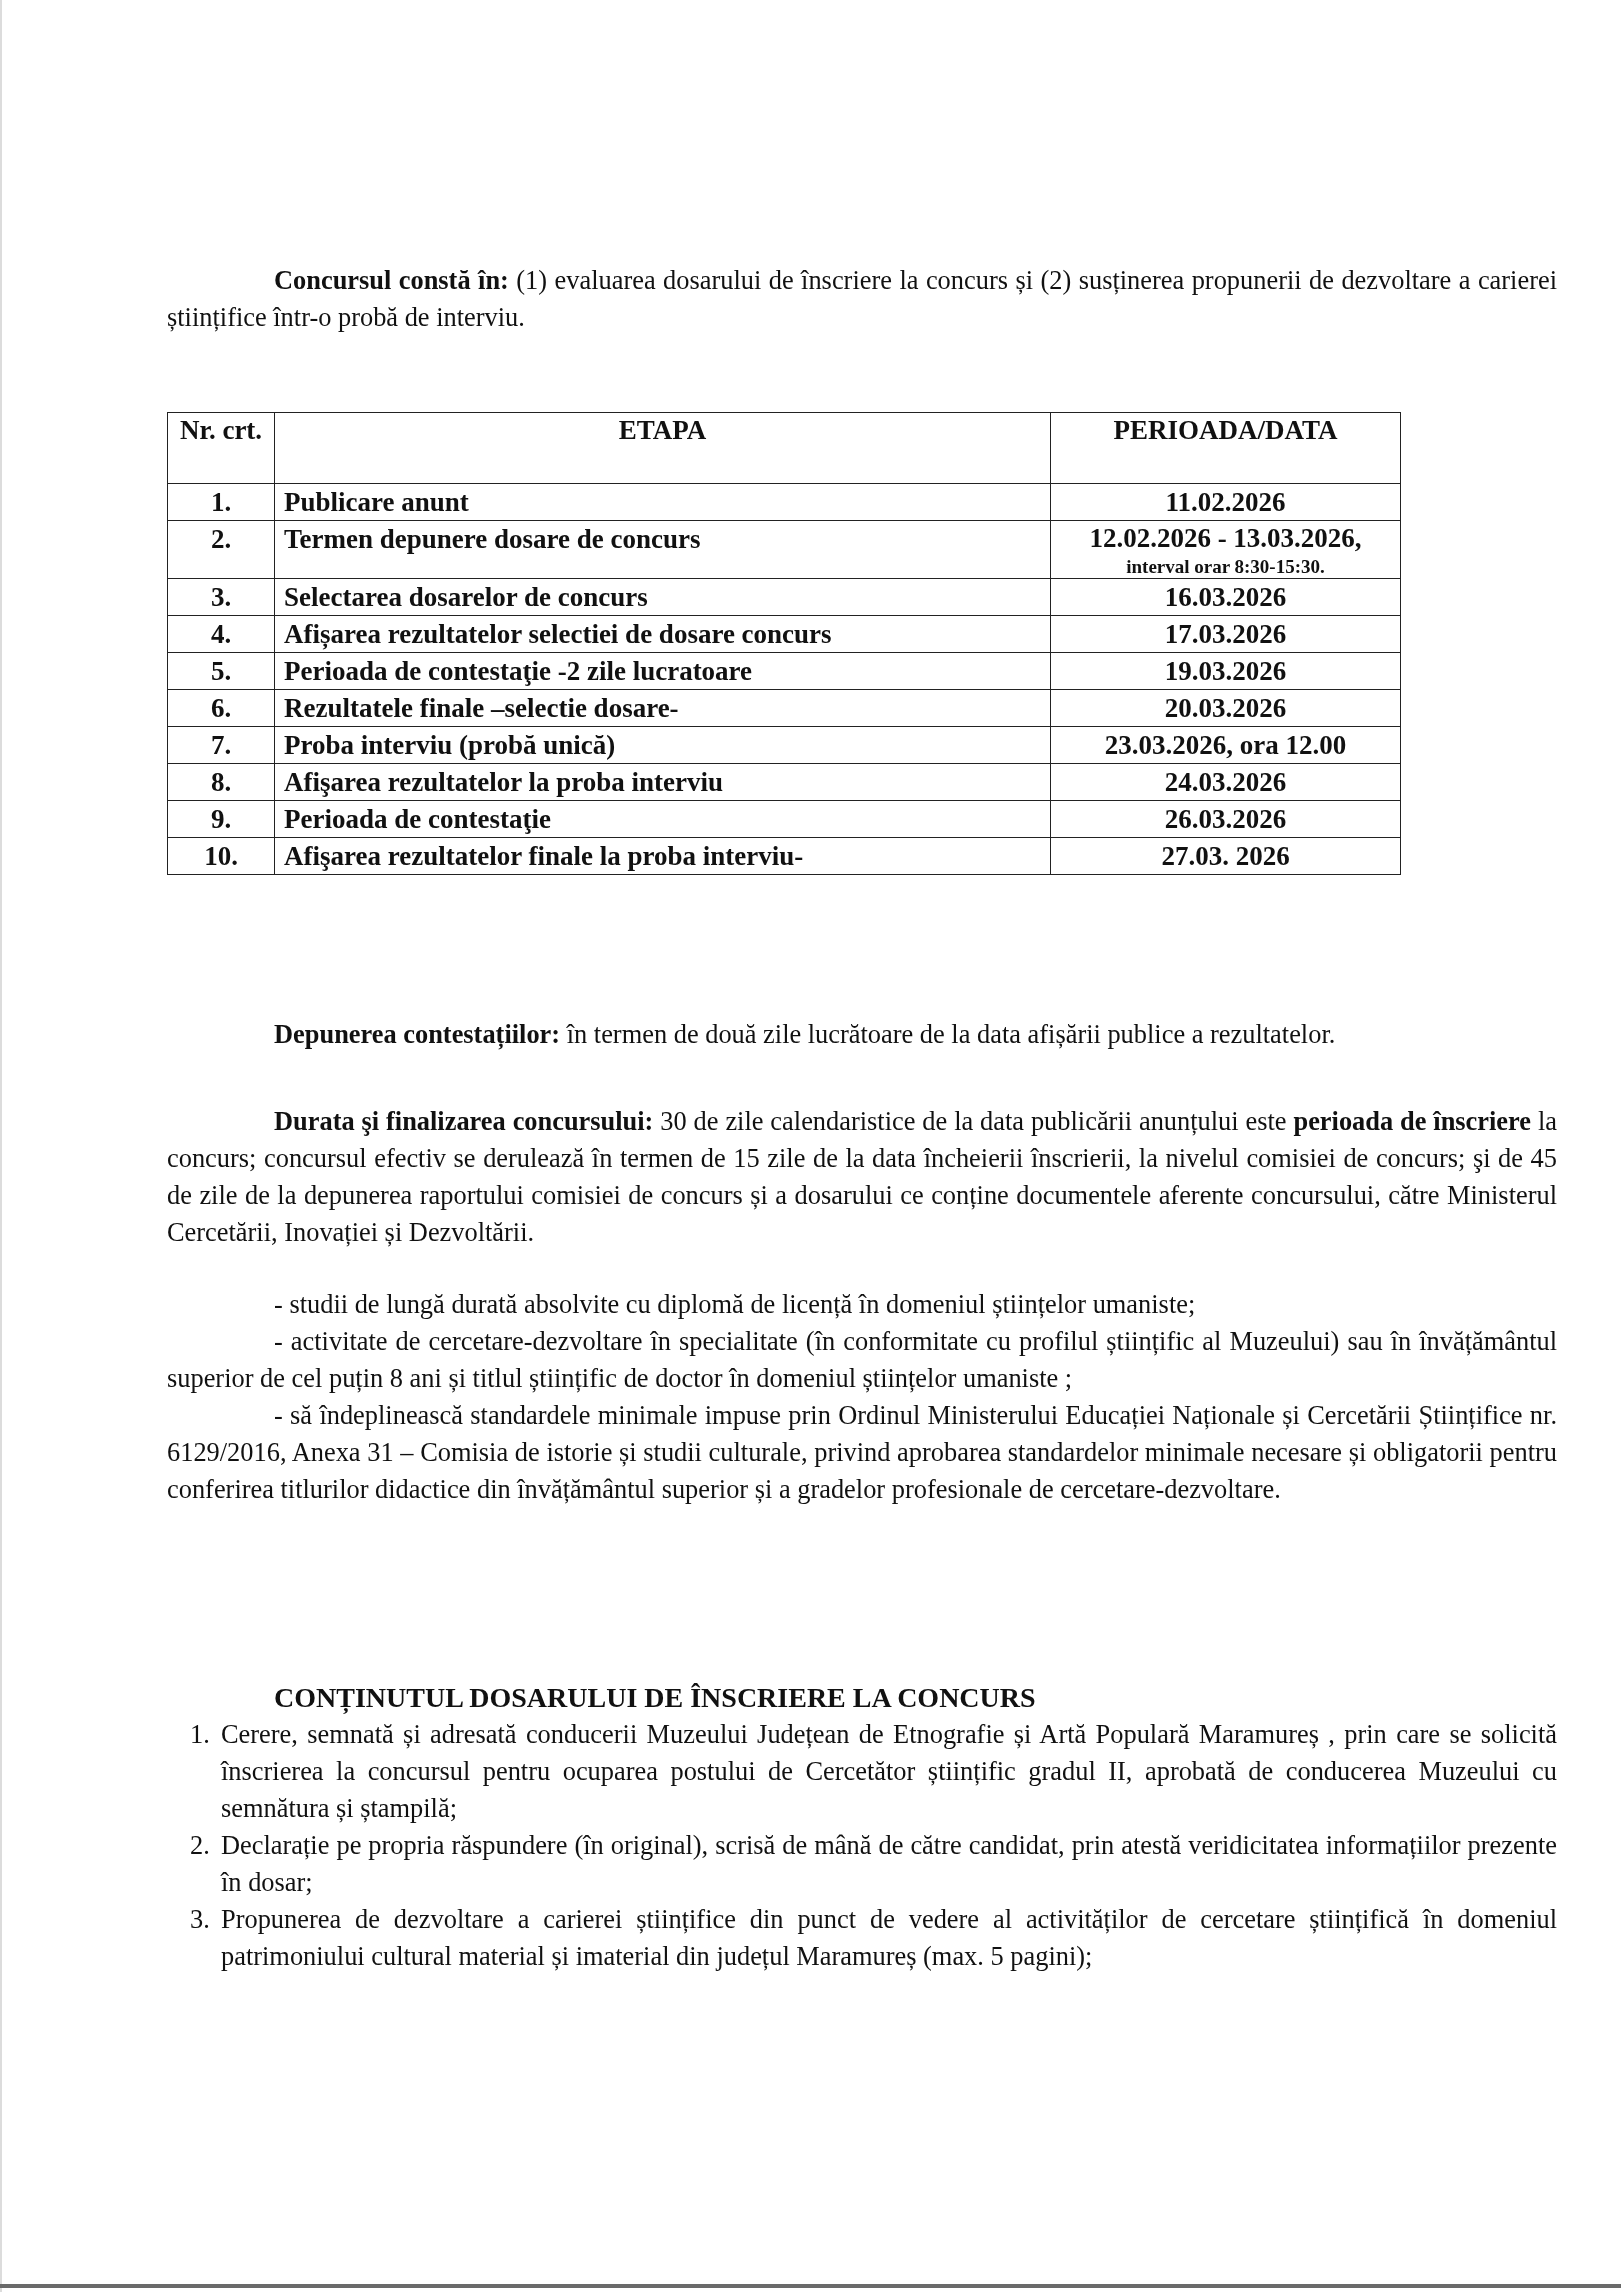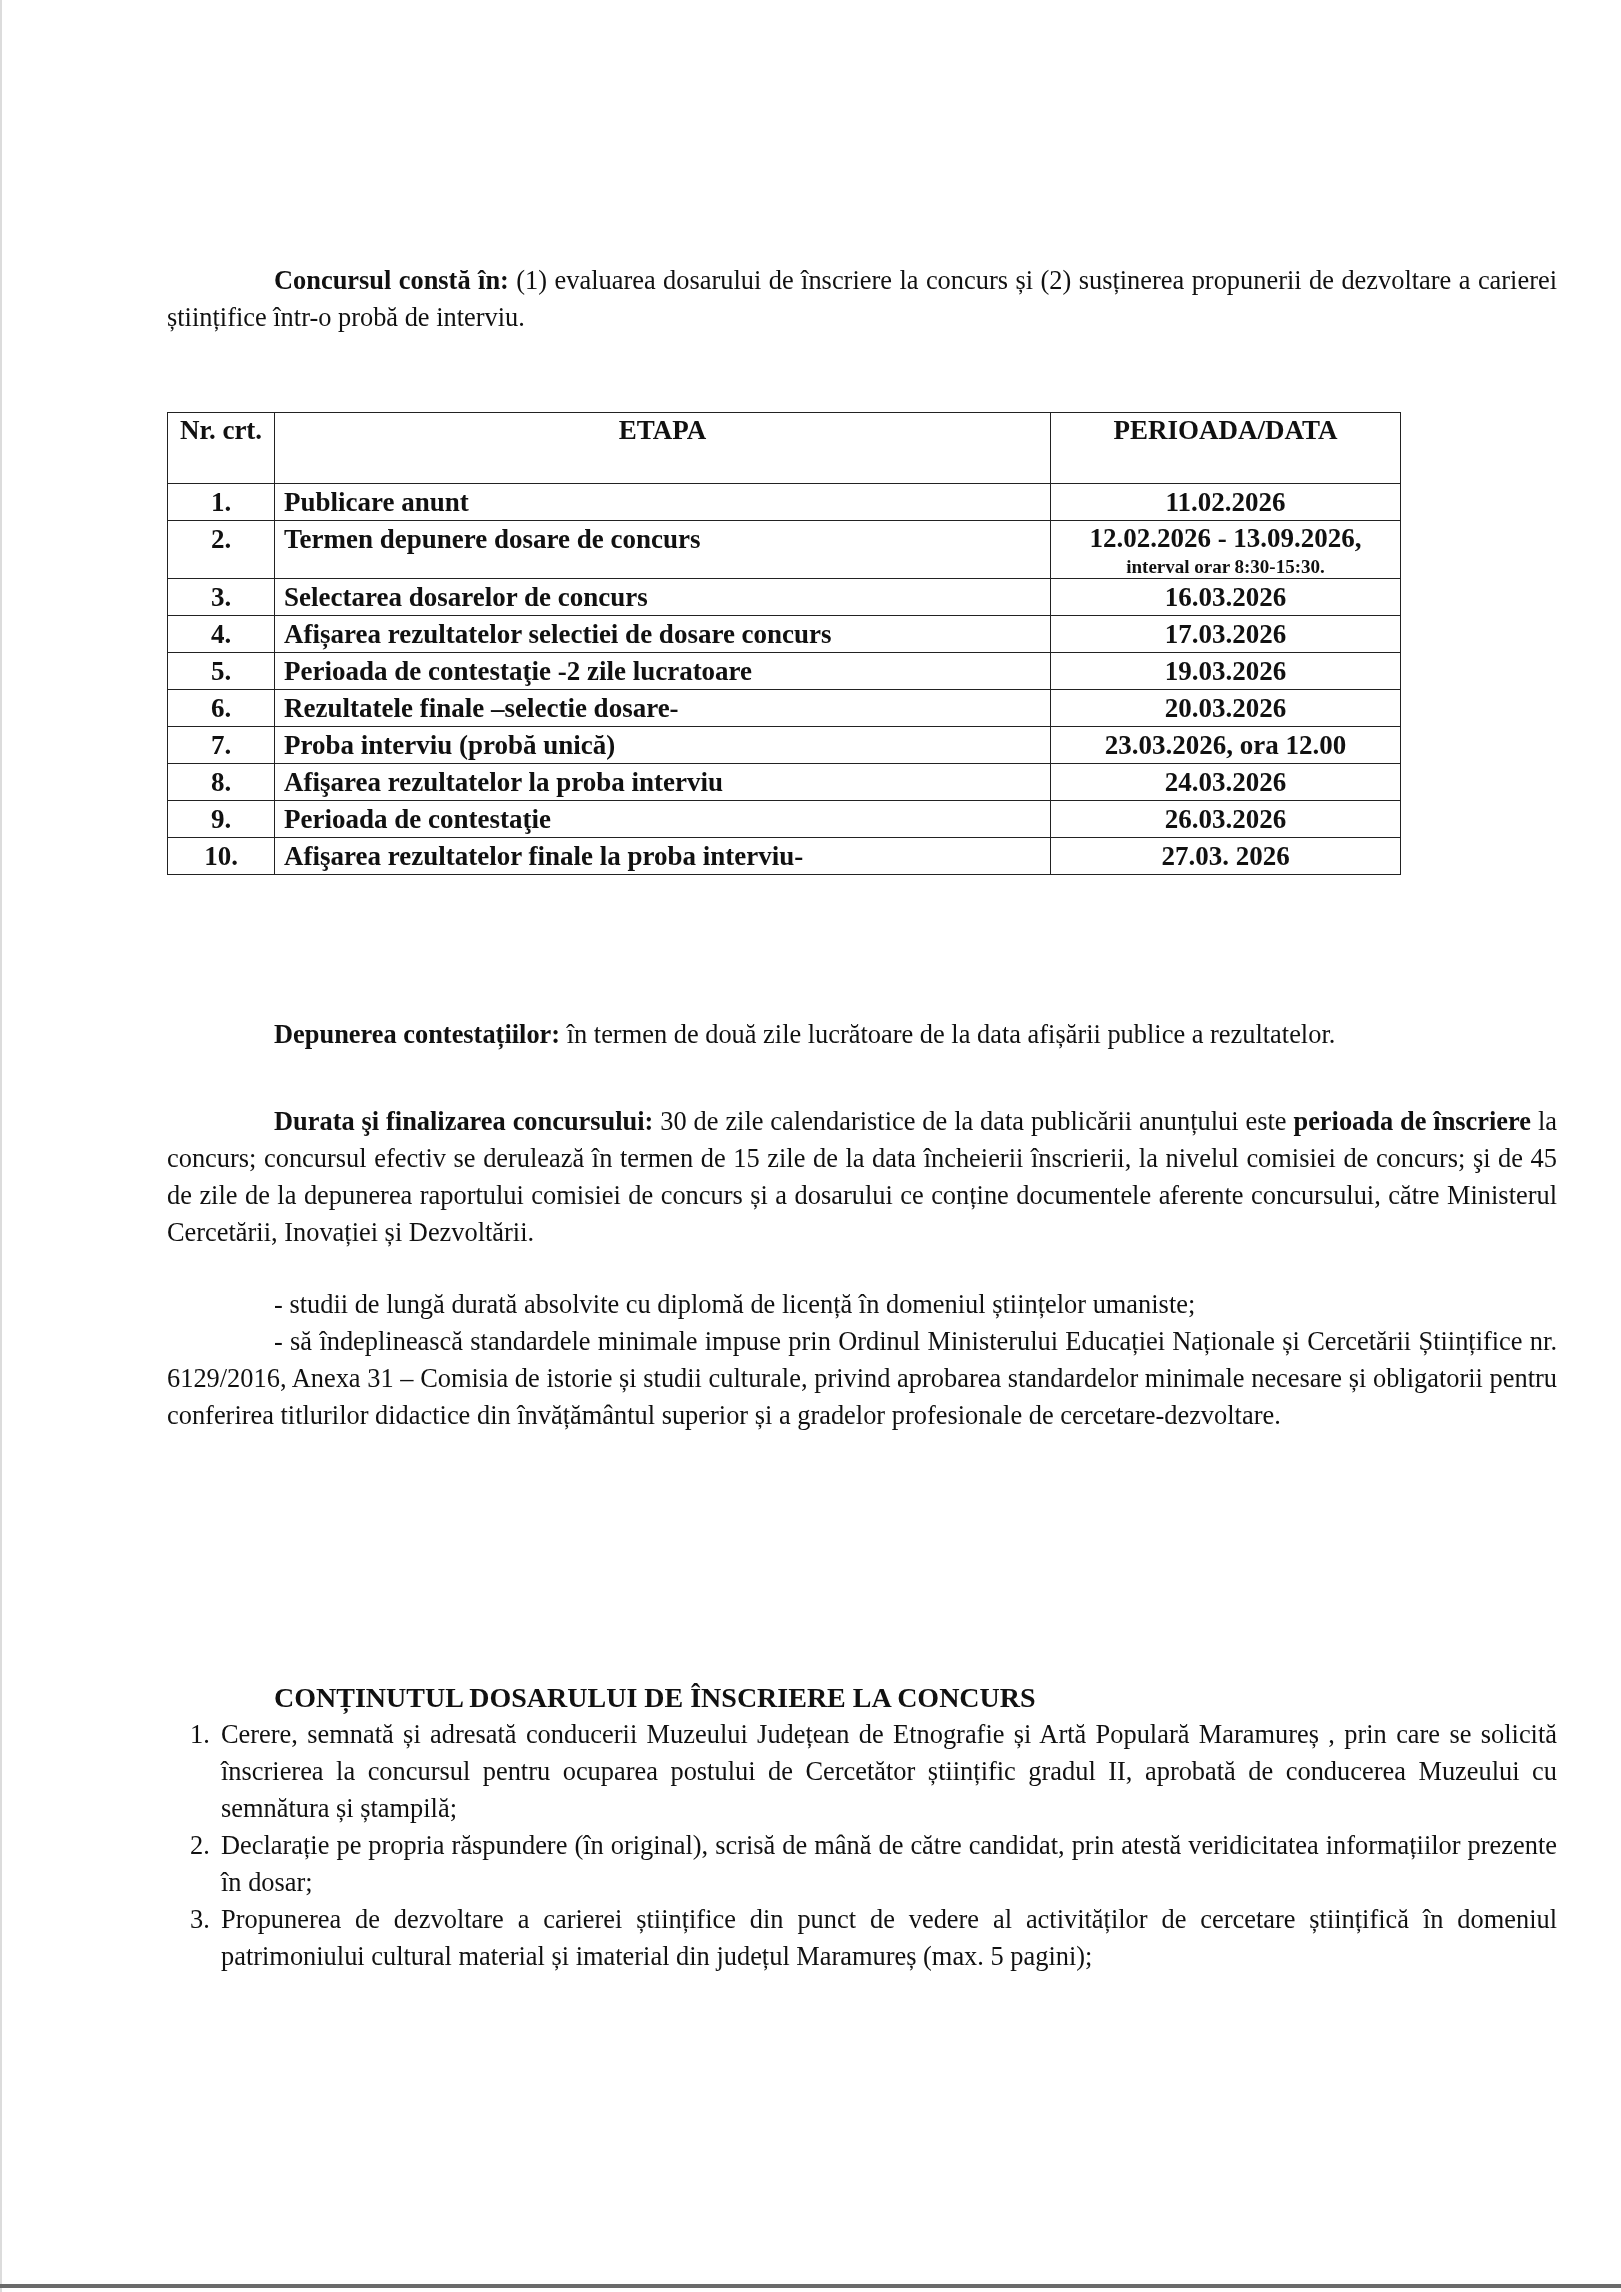--- a/index.html
+++ b/index.html
@@ -61,21 +61,21 @@
   </thead>
   <tbody>
     <tr>
       <td class="c-nr">1.</td>
       <td class="c-etapa">Publicare anunt</td>
       <td class="c-data">11.02.2026</td>
     </tr>
     <tr>
       <td class="c-nr">2.</td>
       <td class="c-etapa">Termen depunere dosare de concurs</td>
-      <td class="c-data" style="line-height:34px;"><span>12.02.2026 - 13.09.2026,</span><span class="sub">interval orar 8:30-15:30.</span></td>
+      <td class="c-data" style="line-height:34px;"><span>12.02.2026 - 13.03.2026,</span><span class="sub">interval orar 8:30-15:30.</span></td>
     </tr>
     <tr>
       <td class="c-nr">3.</td>
       <td class="c-etapa">Selectarea dosarelor de concurs</td>
       <td class="c-data">16.03.2026</td>
     </tr>
     <tr>
       <td class="c-nr">4.</td>
       <td class="c-etapa">Afișarea rezultatelor selectiei de dosare concurs</td>
       <td class="c-data">17.03.2026</td>
@@ -112,20 +112,21 @@
     </tr>
   </tbody>
 </table>
 
 <p id="contest" class="para indent"><b>Depunerea contestațiilor:</b><span> în termen de două zile lucrătoare de la data afișării publice a rezultatelor.</span></p>
 
 <p id="durata" class="para indent"><b>Durata şi finalizarea concursului:</b><span> 30 de zile calendaristice de la data publicării anunțului este </span><b>perioada de înscriere</b><span> la concurs; concursul efectiv se derulează în termen de 15 zile de la data încheierii înscrierii, la nivelul comisiei de concurs; şi de 45 de zile de la depunerea raportului comisiei de concurs și a dosarului ce conține documentele aferente concursului, către Ministerul Cercetării, Inovației și Dezvoltării.</span></p>
 
 <div id="conditions" class="para">
   <p class="cond-line ind120">- studii de lungă durată absolvite cu diplomă de licență în domeniul științelor umaniste;</p>
+  <p class="cond-line ind120">- activitate de cercetare-dezvoltare în specialitate (în conformitate cu profilul științific al Muzeului) sau în învățământul superior de cel puțin 8 ani și titlul științific de doctor în domeniul științelor umaniste ;</p>
   <p class="cond-line ind120">- să îndeplinească standardele minimale impuse prin Ordinul Ministerului Educației Naționale și Cercetării Științifice nr. 6129/2016, Anexa 31 – Comisia de istorie și studii culturale, privind aprobarea standardelor minimale necesare și obligatorii pentru conferirea titlurilor didactice din învățământul superior și a gradelor profesionale de cercetare-dezvoltare.</p>
 </div>
 
 <h2 id="section-title">CONȚINUTUL DOSARULUI DE ÎNSCRIERE LA CONCURS</h2>
 
 <ol class="dosar">
   <li><span class="num">1.</span><span>Cerere, semnată și adresată conducerii Muzeului Județean de Etnografie și Artă Populară Maramureș , prin care se solicită înscrierea la concursul pentru ocuparea postului de Cercetător științific gradul II, aprobată de conducerea Muzeului cu semnătura și ștampilă;</span></li>
   <li><span class="num">2.</span><span>Declarație pe propria răspundere (în original), scrisă de mână de către candidat, prin atestă veridicitatea informațiilor prezente în dosar;</span></li>
   <li><span class="num">3.</span><span>Propunerea de dezvoltare a carierei științifice din punct de vedere al activităților de cercetare științifică în domeniul patrimoniului cultural material și imaterial din județul Maramureș (max. 5 pagini);</span></li>
 </ol>

